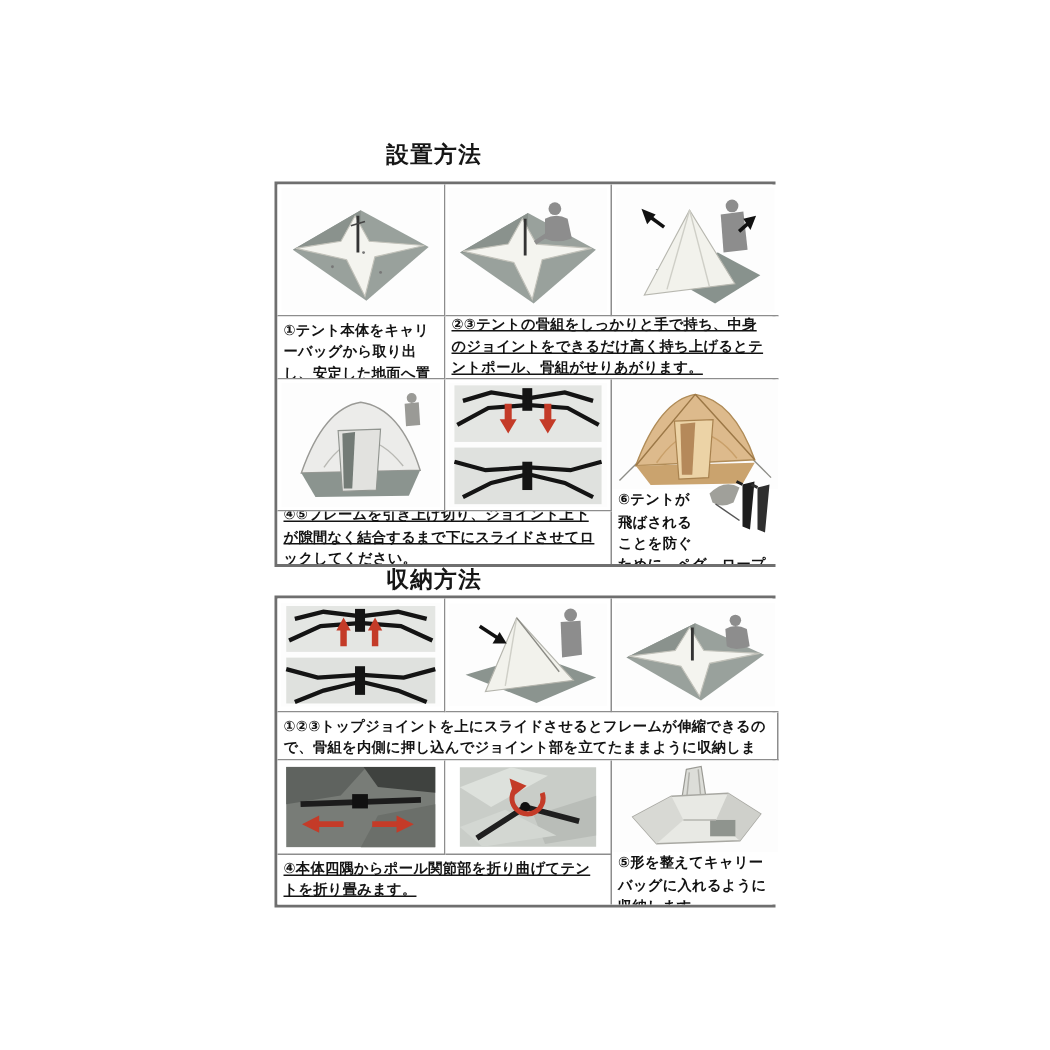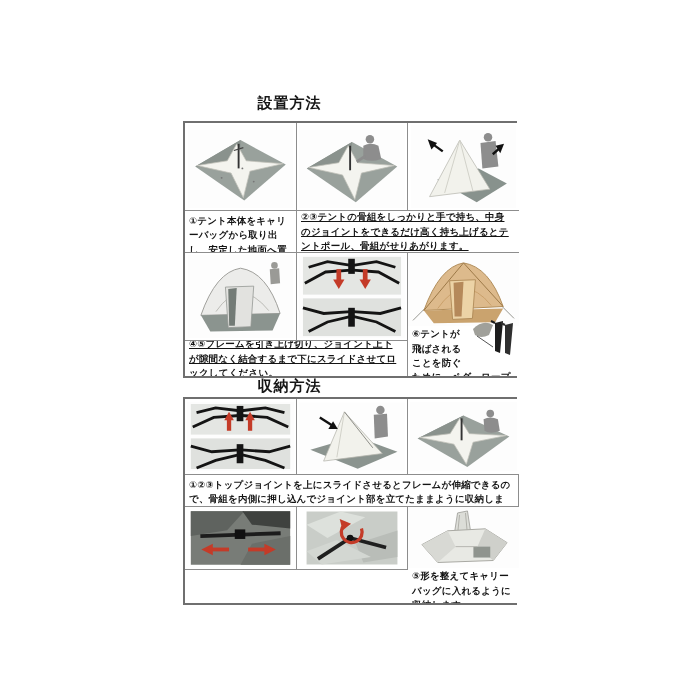--- a/index.html
+++ b/index.html
@@ -253,13 +253,16 @@
         <polygon points="14,38 40,24 78,22 100,36 86,54 30,56" fill="#e8e9e4" stroke="#a8a8a2" stroke-width="1"></polygon>
         <polygon points="14,38 40,24 48,40 30,56" fill="#d8d9d4"></polygon>
         <polygon points="78,22 100,36 86,54 70,40" fill="#cfd0cb"></polygon>
         <rect x="66" y="40" width="17" height="11" fill="#8f948e"></rect>
         <line x1="48" y1="40" x2="70" y2="40" stroke="#b5b5af" stroke-width="1"></line>
       </svg>
     </div>
     <div class="combo-cap">⑤形を整えてキャリーバッグに入れるように収納します。</div>
   </div>
 
+  <div class="cell cap vcenter last-row span2">
+    <span>④本体四隅からポール関節部を折り曲げてテントを折り畳みます。</span>
+  </div>
 </div>
 
 </body></html>

